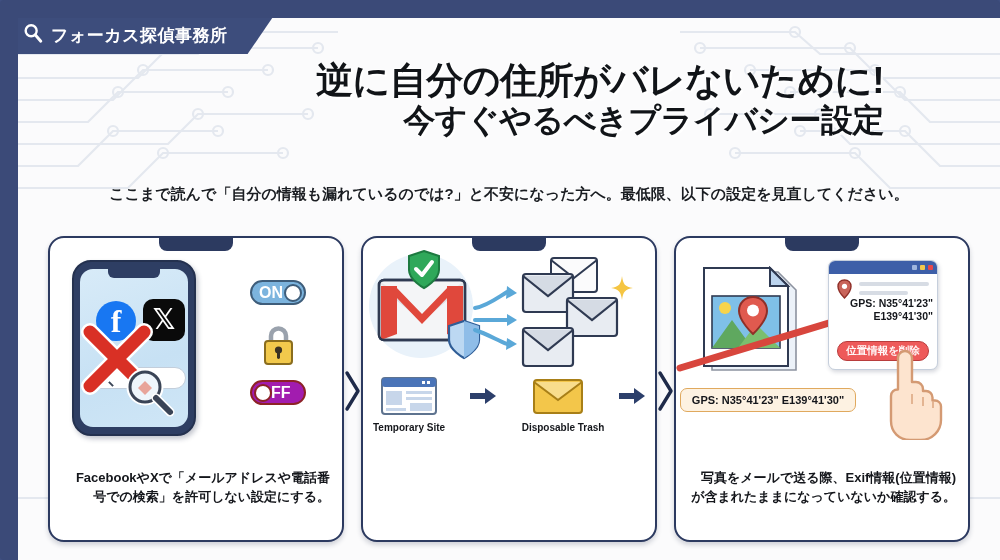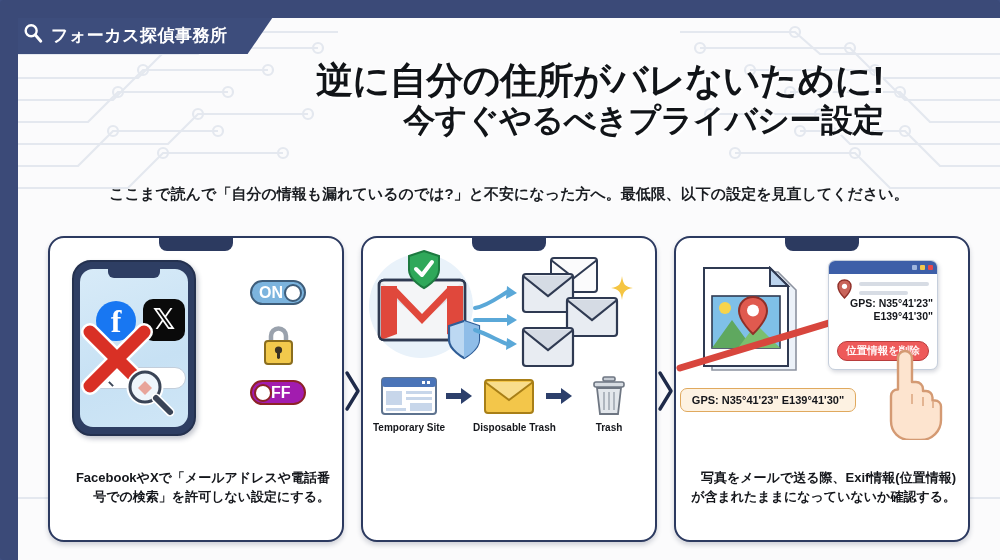--- a/index.html
+++ b/index.html
@@ -437,33 +437,20 @@
                 <rect x="2" y="4" width="48" height="33" rx="3" fill="#f3c64a" stroke="#a87f17" stroke-width="2"></rect>
                 <path d="M2 6 L26 24 L50 6" fill="#f8dd8c" stroke="#a87f17" stroke-width="2"></path>
               </svg>
               <div class="fl">Disposable Trash</div>
             </div>
             <div class="flowarrow">
               <svg width="26" height="16" viewBox="0 0 26 16">
                 <path d="M0 5 H15 V0 L26 8 L15 16 V11 H0 Z" fill="#2c3f6b"></path>
               </svg>
             </div>
-            <div class="flowitem">
-              <svg width="40" height="40" viewBox="0 0 40 40">
-                <rect x="14" y="1" width="12" height="4" rx="1.5" fill="#c6ccd4" stroke="#6e7682" stroke-width="1.6"></rect>
-                <rect x="5" y="6" width="30" height="5" rx="2" fill="#d7dce2" stroke="#6e7682" stroke-width="1.6"></rect>
-                <path d="M8 12 H32 L29 38 H11 Z" fill="#e3e7ec" stroke="#6e7682" stroke-width="1.8"></path>
-                <g stroke="#a9b0ba" stroke-width="1.8">
-                  <line x1="15" y1="16" x2="15" y2="34"></line>
-                    <line x1="20" y1="16" x2="20" y2="34"></line>
-                    <line x1="25" y1="16" x2="25" y2="34"></line>
-                </g>
-              </svg>
-              <div class="fl">Trash</div>
-            </div>
           </div>
         </div>
 
       </div>
 
       <div class="chev">
         <svg width="17" height="44" viewBox="0 0 17 44">
           <polyline points="3,4 14,22 3,40" fill="none" stroke="#1f2b4a" stroke-width="3.4" stroke-linecap="round" stroke-linejoin="round"></polyline>
         </svg>
       </div>

